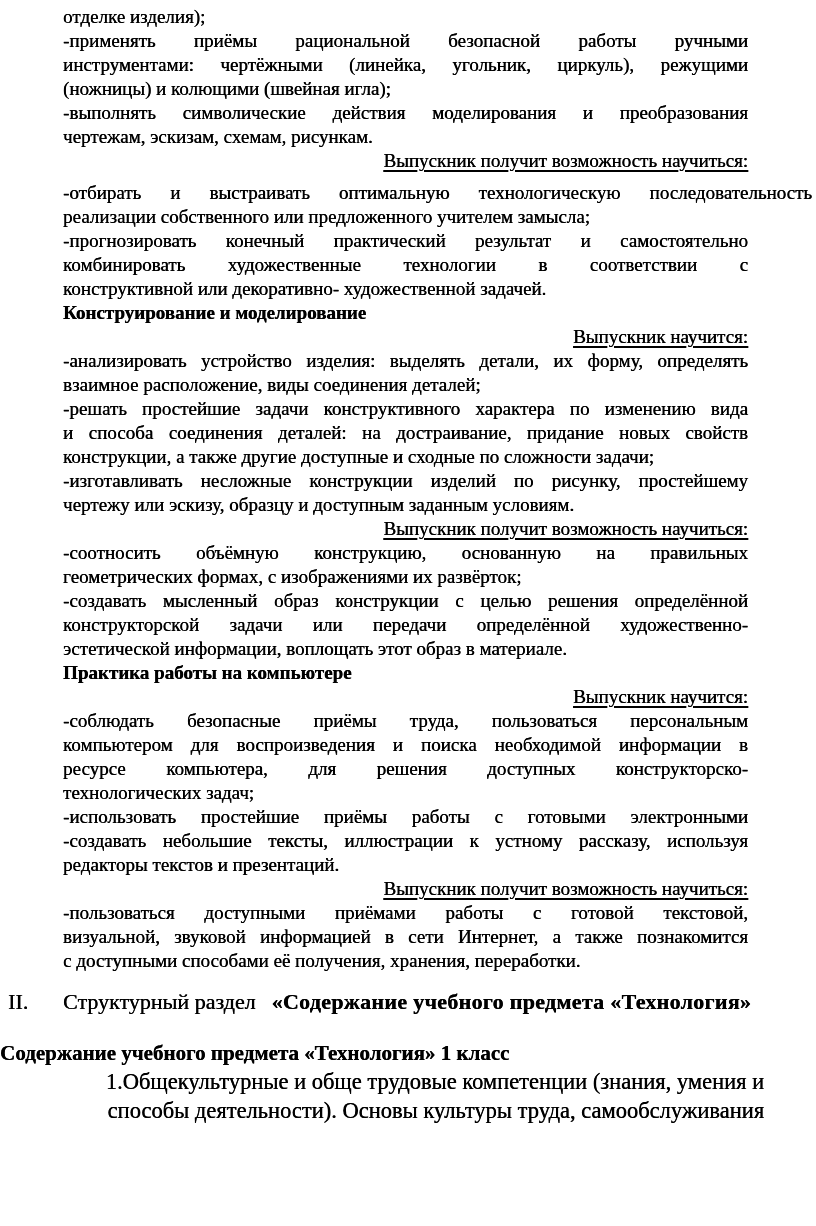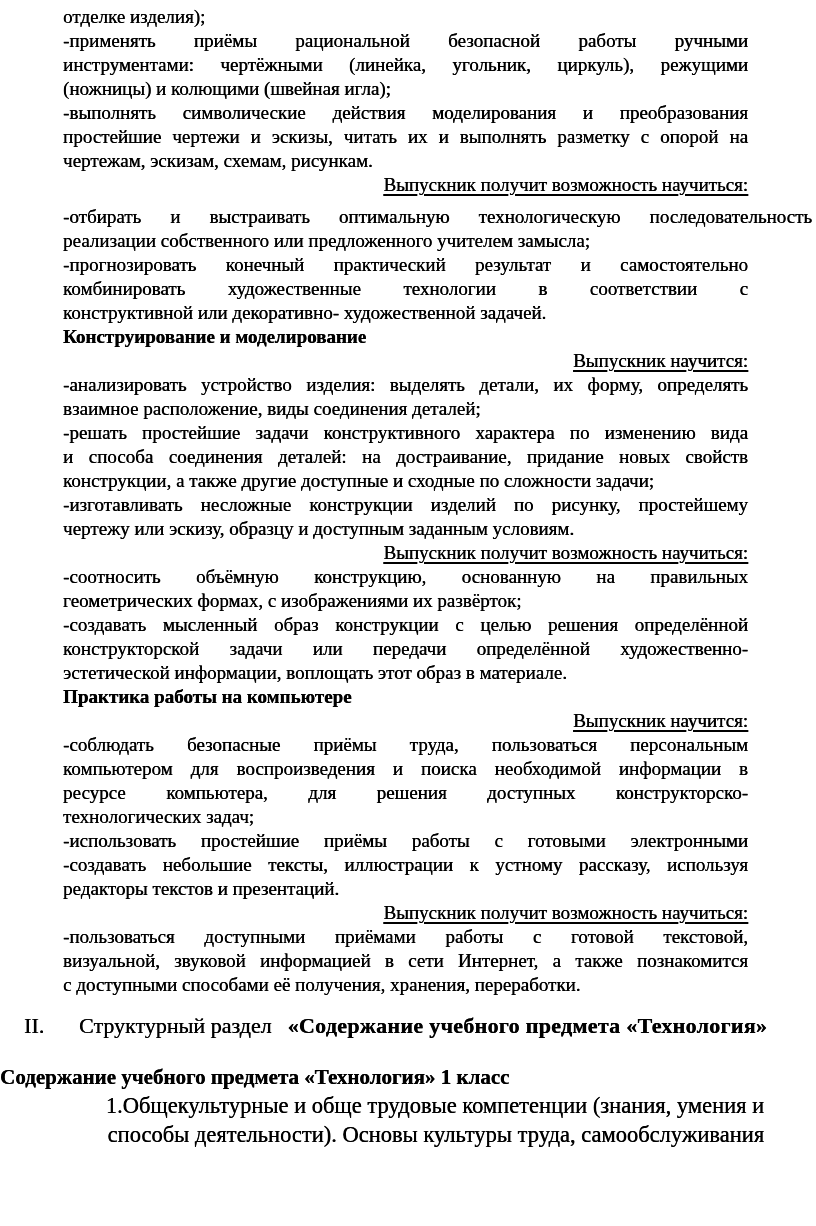--- a/index.html
+++ b/index.html
@@ -24,21 +24,21 @@
   .j { text-align: justify; text-align-last: justify; text-justify: inter-word; }
   .hu { text-decoration: underline; text-decoration-thickness: 1.5px; text-underline-offset: 3px; text-align: right; }
   .hb { font-weight: bold; }
   .sp { margin-bottom: 8px; }          
   .out { margin-left: -25px; }         
   .wide { margin-right: -64px; }       
   .block { margin: 0; }
 
   .section-row {
     margin: 14px 0 0 0;
-    padding-left: 24px;
+    padding-left: 8px;
     font-size: 22px;
     line-height: 30px;
     white-space: nowrap;
     text-shadow: 0.35px 0 0 currentColor;
   }
   .section-numeral { display: inline-block; width: 55px; }
   .section-bold { font-weight: bold; margin-left: 16px; letter-spacing: 0.3px; }
 
   .chapter-heading {
     margin: 22px 0 0 0;
@@ -67,21 +67,20 @@
     </div>
 
     <div class="block">
       <div class="ln j">-применять приёмы рациональной безопасной работы ручными</div>
       <div class="ln j">инструментами: чертёжными (линейка, угольник, циркуль), режущими</div>
       <div class="ln">(ножницы) и колющими (швейная игла);</div>
     </div>
 
     <div class="block">
       <div class="ln j">-выполнять символические действия моделирования и преобразования</div>
-      <div class="ln j">простейшие чертежи и эскизы, читать их и выполнять разметку с опорой на</div>
       <div class="ln">чертежам, эскизам, схемам, рисункам.</div>
     </div>
 
     <div class="ln hu sp">Выпускник получит возможность научиться:</div>
 
     <div class="block">
       <div class="ln j wide">-отбирать и выстраивать оптимальную технологическую последовательность</div>
       <div class="ln">реализации собственного или предложенного учителем замысла;</div>
     </div>
 

